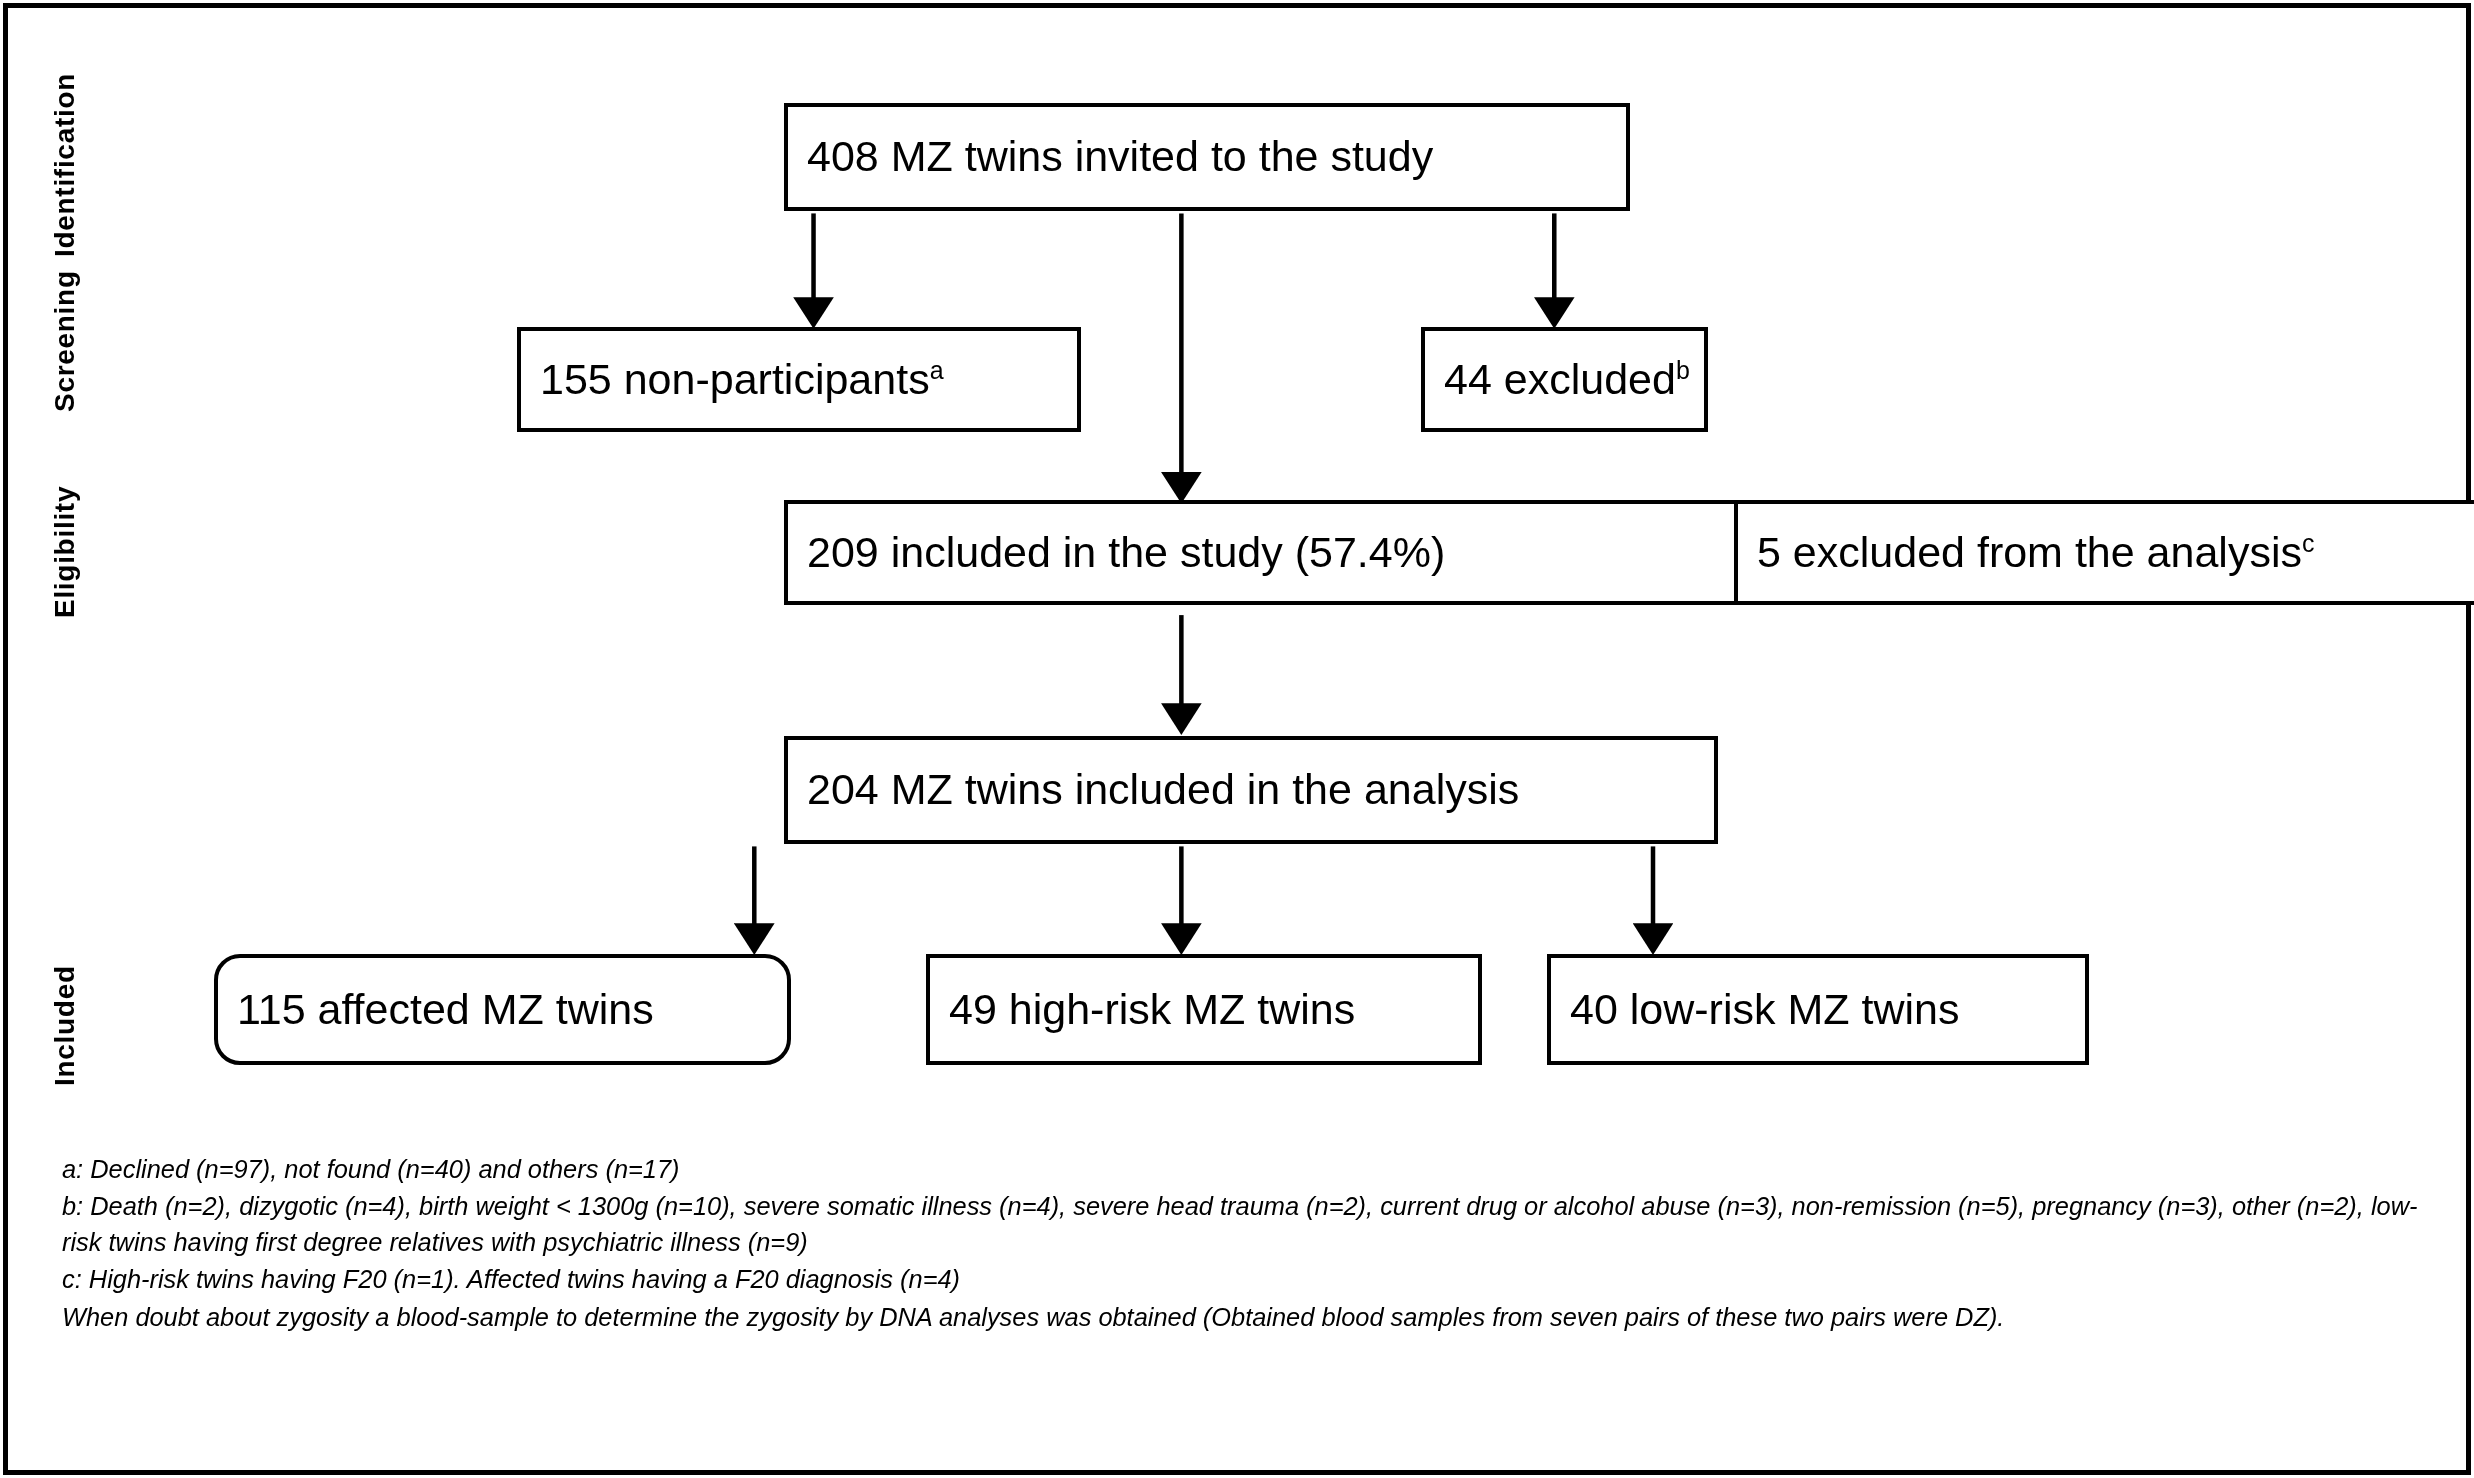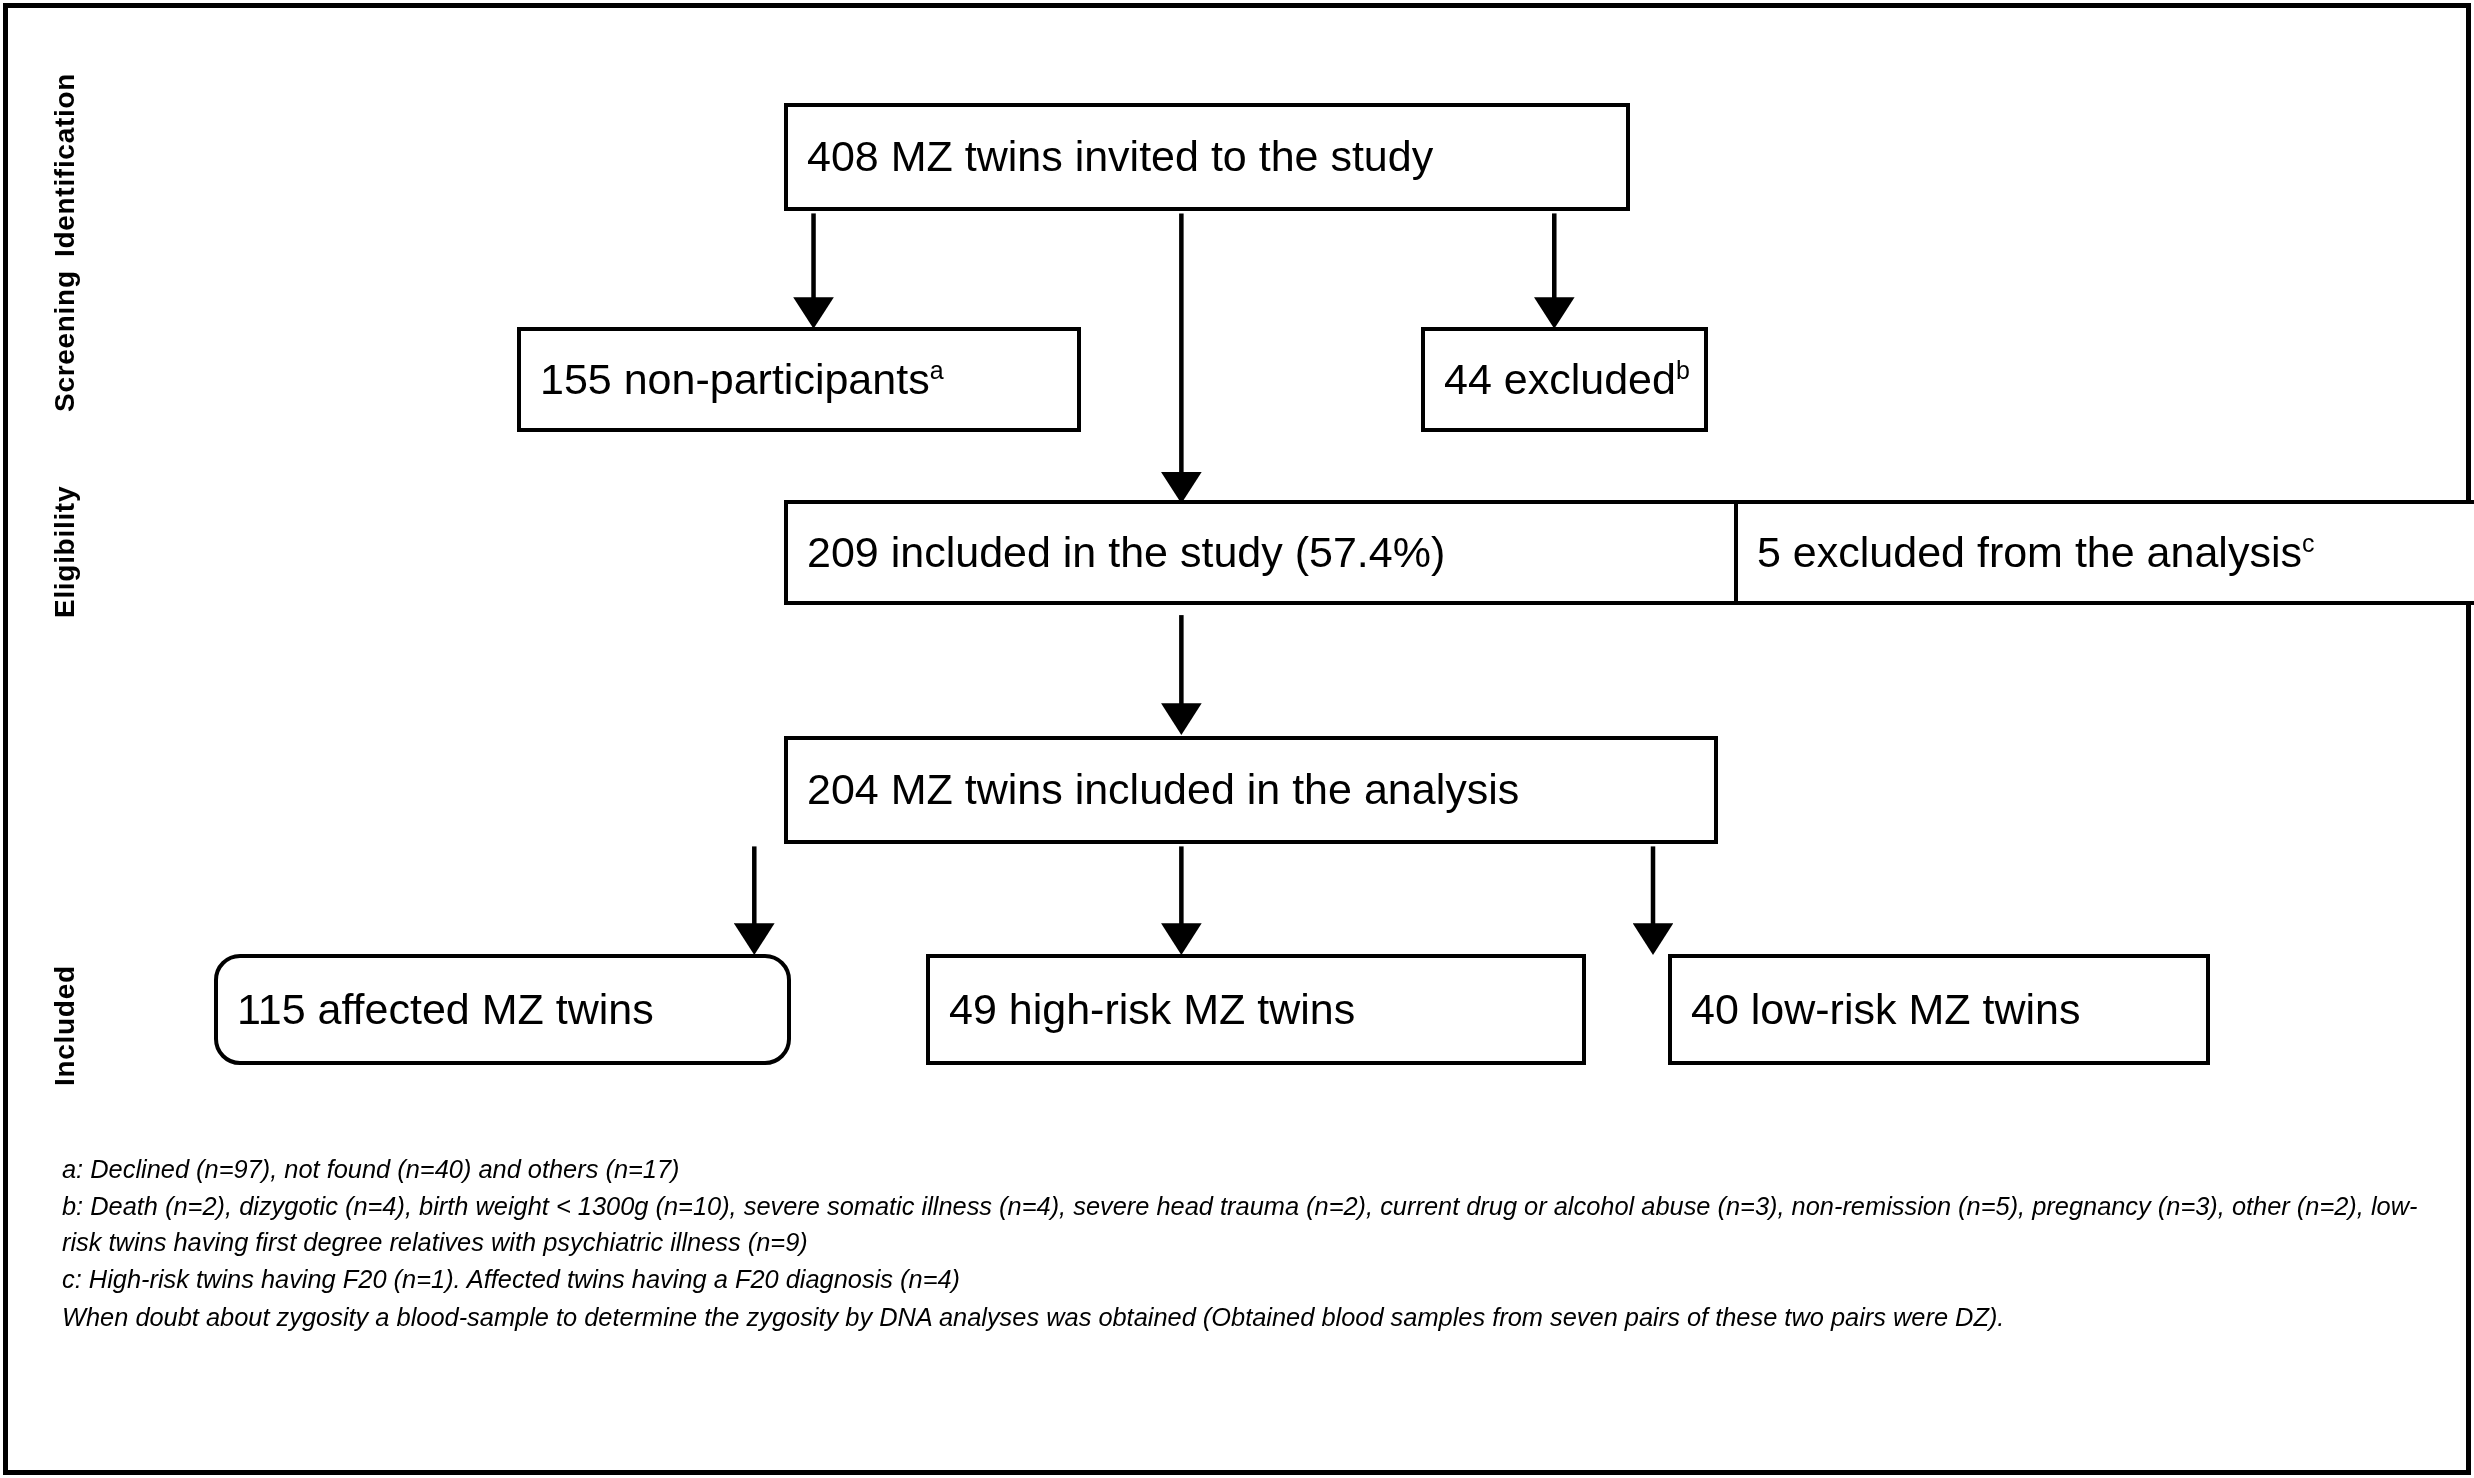--- a/index.html
+++ b/index.html
@@ -156,25 +156,25 @@
   </div>
 
   <div class="flow-box" style="left:749px; top:736px; width:934px; height:108px;">
     <span class="box-text">204 MZ twins included in the analysis</span>
   </div>
 
   <div class="flow-box" style="left:179px; top:954px; width:577px; height:111px;border-radius:26px;">
     <span class="box-text">115 affected MZ twins</span>
   </div>
 
-  <div class="flow-box" style="left:891px; top:954px; width:660px; height:111px;">
+  <div class="flow-box" style="left:891px; top:954px; width:556px; height:111px;">
     <span class="box-text">49 high-risk MZ twins</span>
   </div>
 
-  <div class="flow-box" style="left:1633px; top:954px; width:542px; height:111px;">
+  <div class="flow-box" style="left:1512px; top:954px; width:542px; height:111px;">
     <span class="box-text">40 low-risk MZ twins</span>
   </div>
 
   <div class="footnotes">
     <p>a: Declined (n=97), not found (n=40) and others (n=17)</p>
     <p>b: Death (n=2), dizygotic (n=4), birth weight &lt; 1300g (n=10), severe somatic illness (n=4), severe head trauma (n=2), current drug or alcohol abuse (n=3), non-remission (n=5), pregnancy (n=3), other (n=2), low-risk twins having first degree relatives with psychiatric illness (n=9)</p>
     <p>c: High-risk twins having F20 (n=1). Affected twins having a F20 diagnosis (n=4)</p>
     <p>When doubt about zygosity a blood-sample to determine the zygosity by DNA analyses was obtained (Obtained blood samples from seven pairs of these two pairs were DZ).</p>
   </div>
 

